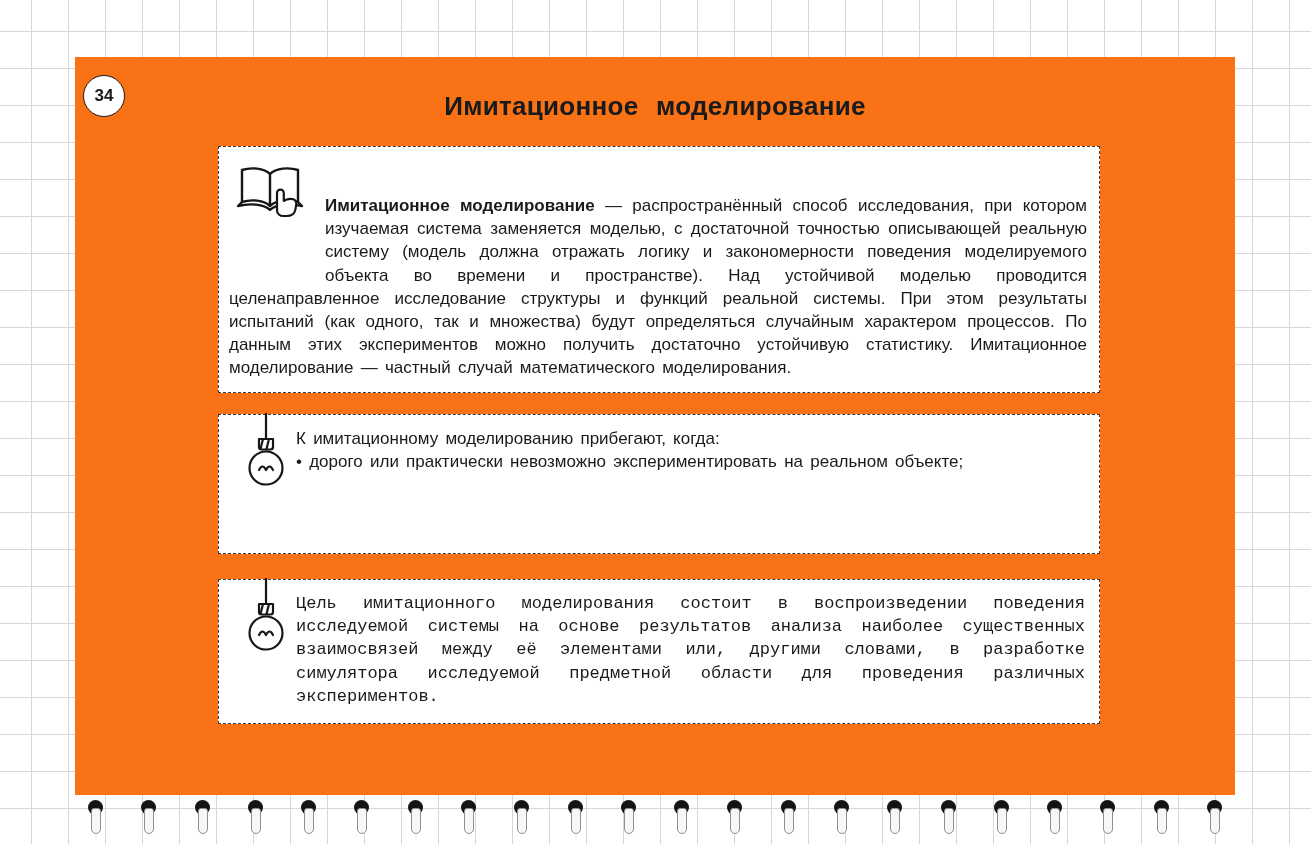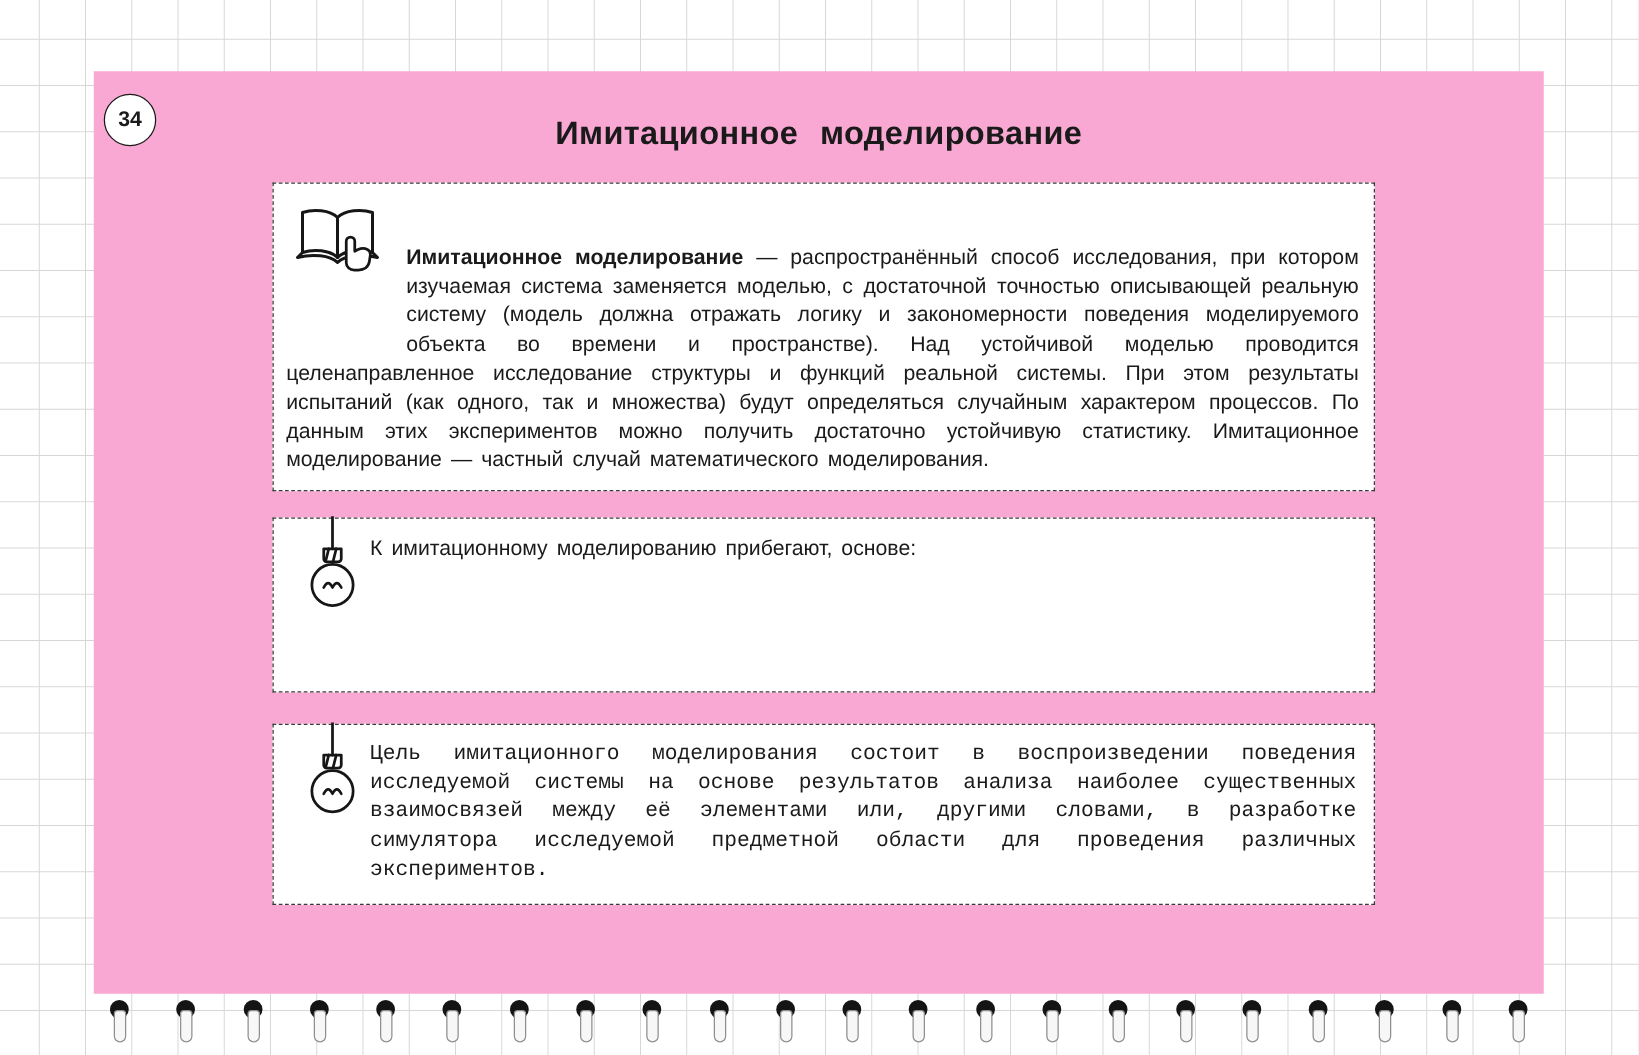--- a/index.html
+++ b/index.html
@@ -20,21 +20,21 @@
       linear-gradient(to bottom, #d7d7d7 1px, transparent 1px);
     background-size: 37px 37px;
     background-position: -6px -6px;
   }
 
   
   .sheet {
     position: absolute;
     left: 75px; top: 57px;
     width: 1160px; height: 738px;
-    background: #f9a8d4;
+    background: #f97316;
   }
 
   .page-number {
     position: absolute;
     left: 8px; top: 18px;
     width: 42px; height: 42px;
     border: 1.6px solid #1a1a1a;
     border-radius: 50%;
     background: #fff;
     display: flex; align-items: center; justify-content: center;
@@ -149,21 +149,22 @@
     <div class="bulb-wrap">
       <svg width="46" height="82" viewBox="0 0 46 82" fill="none" stroke="#161616" stroke-width="2.2" stroke-linecap="round" stroke-linejoin="round">
         <line x1="23" y1="0" x2="23" y2="26"></line>
         <path d="M16 26 h14 v8 a2.5 2.5 0 0 1 -2.5 2.5 h-9 a2.5 2.5 0 0 1 -2.5 -2.5 Z"></path>
         <path d="M20 26 l-2.5 10 M26 26 l-2.5 10"></path>
         <circle cx="23" cy="55" r="16.5"></circle>
         <path d="M16 57 q3.5 -7 7 0 q3.5 -7 7 0"></path>
       </svg>
     </div>
     <div class="tip-text">
-      <div class="tip-line">К имитационному моделированию прибегают, основе:</div>
+      <div class="tip-line">К имитационному моделированию прибегают, когда:</div>
+      <div class="tip-line"><span>•</span>&nbsp;<span>дорого или практически невозможно экспериментировать на реальном объекте;</span></div>
     </div>
   </div>
 
   <div class="box tip-box goal-box">
     <div class="bulb-wrap">
       <svg width="46" height="82" viewBox="0 0 46 82" fill="none" stroke="#161616" stroke-width="2.2" stroke-linecap="round" stroke-linejoin="round">
         <line x1="23" y1="0" x2="23" y2="26"></line>
         <path d="M16 26 h14 v8 a2.5 2.5 0 0 1 -2.5 2.5 h-9 a2.5 2.5 0 0 1 -2.5 -2.5 Z"></path>
         <path d="M20 26 l-2.5 10 M26 26 l-2.5 10"></path>
         <circle cx="23" cy="55" r="16.5"></circle>

